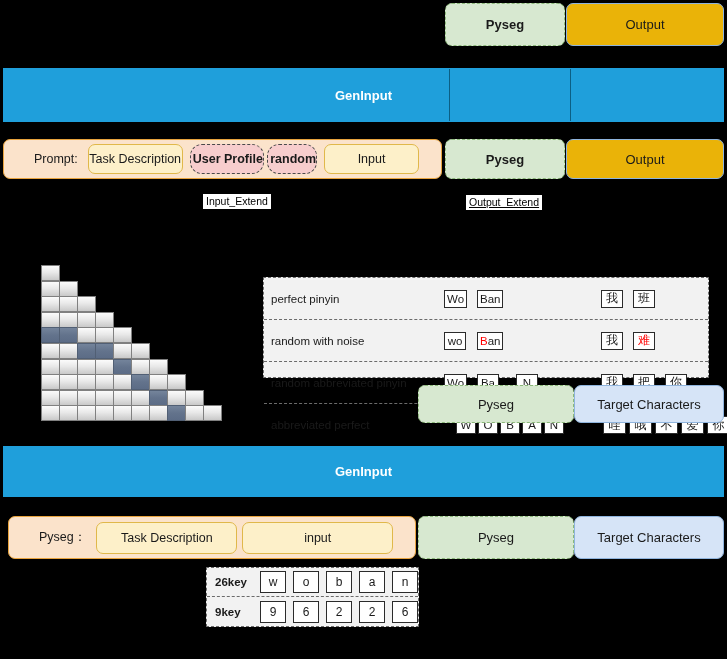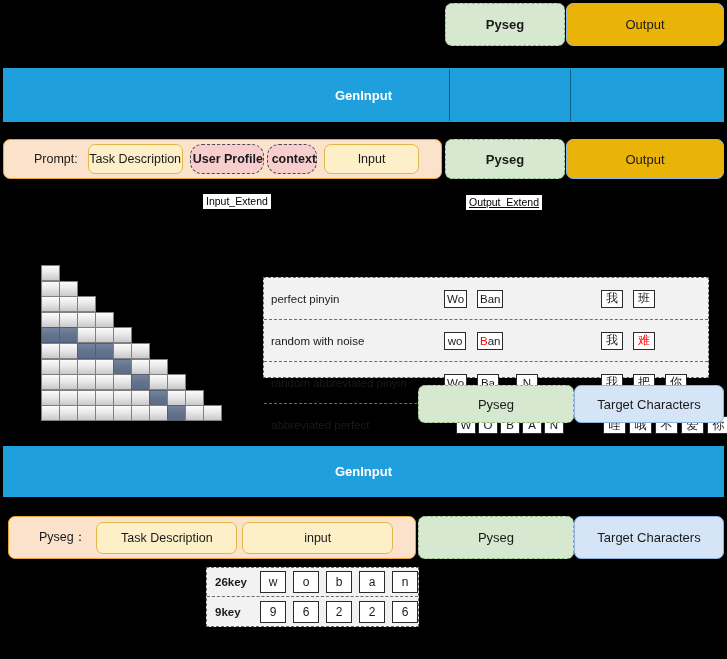--- a/index.html
+++ b/index.html
@@ -163,21 +163,21 @@
 
   <div class="abs promptrow" style="left:3px; top:139px; width:439px; height:40px;">
     <span class="prompt-label">Prompt:</span>
     <div class="pill" style="width:110px; margin-left:2px;">
       <span>Task Description</span>
     </div>
     <div class="pill pill-dash-red" style="width:86px; margin-left:7px;">
       <span>User Profile</span>
     </div>
     <div class="pill pill-dash-red" style="width:58px; margin-left:3px;">
-      <span>context</span>
+      <span>random</span>
     </div>
     <div class="pill" style="width:110px; margin-left:7px;">
       <span>Input</span>
     </div>
   </div>
 
   <div class="abs blk blk-pyseg" style="left:445px; top:139px; width:120px; height:40px;">
     <span>Pyseg</span>
   </div>
   <div class="abs blk blk-output" style="left:566px; top:139px; width:158px; height:40px;">

